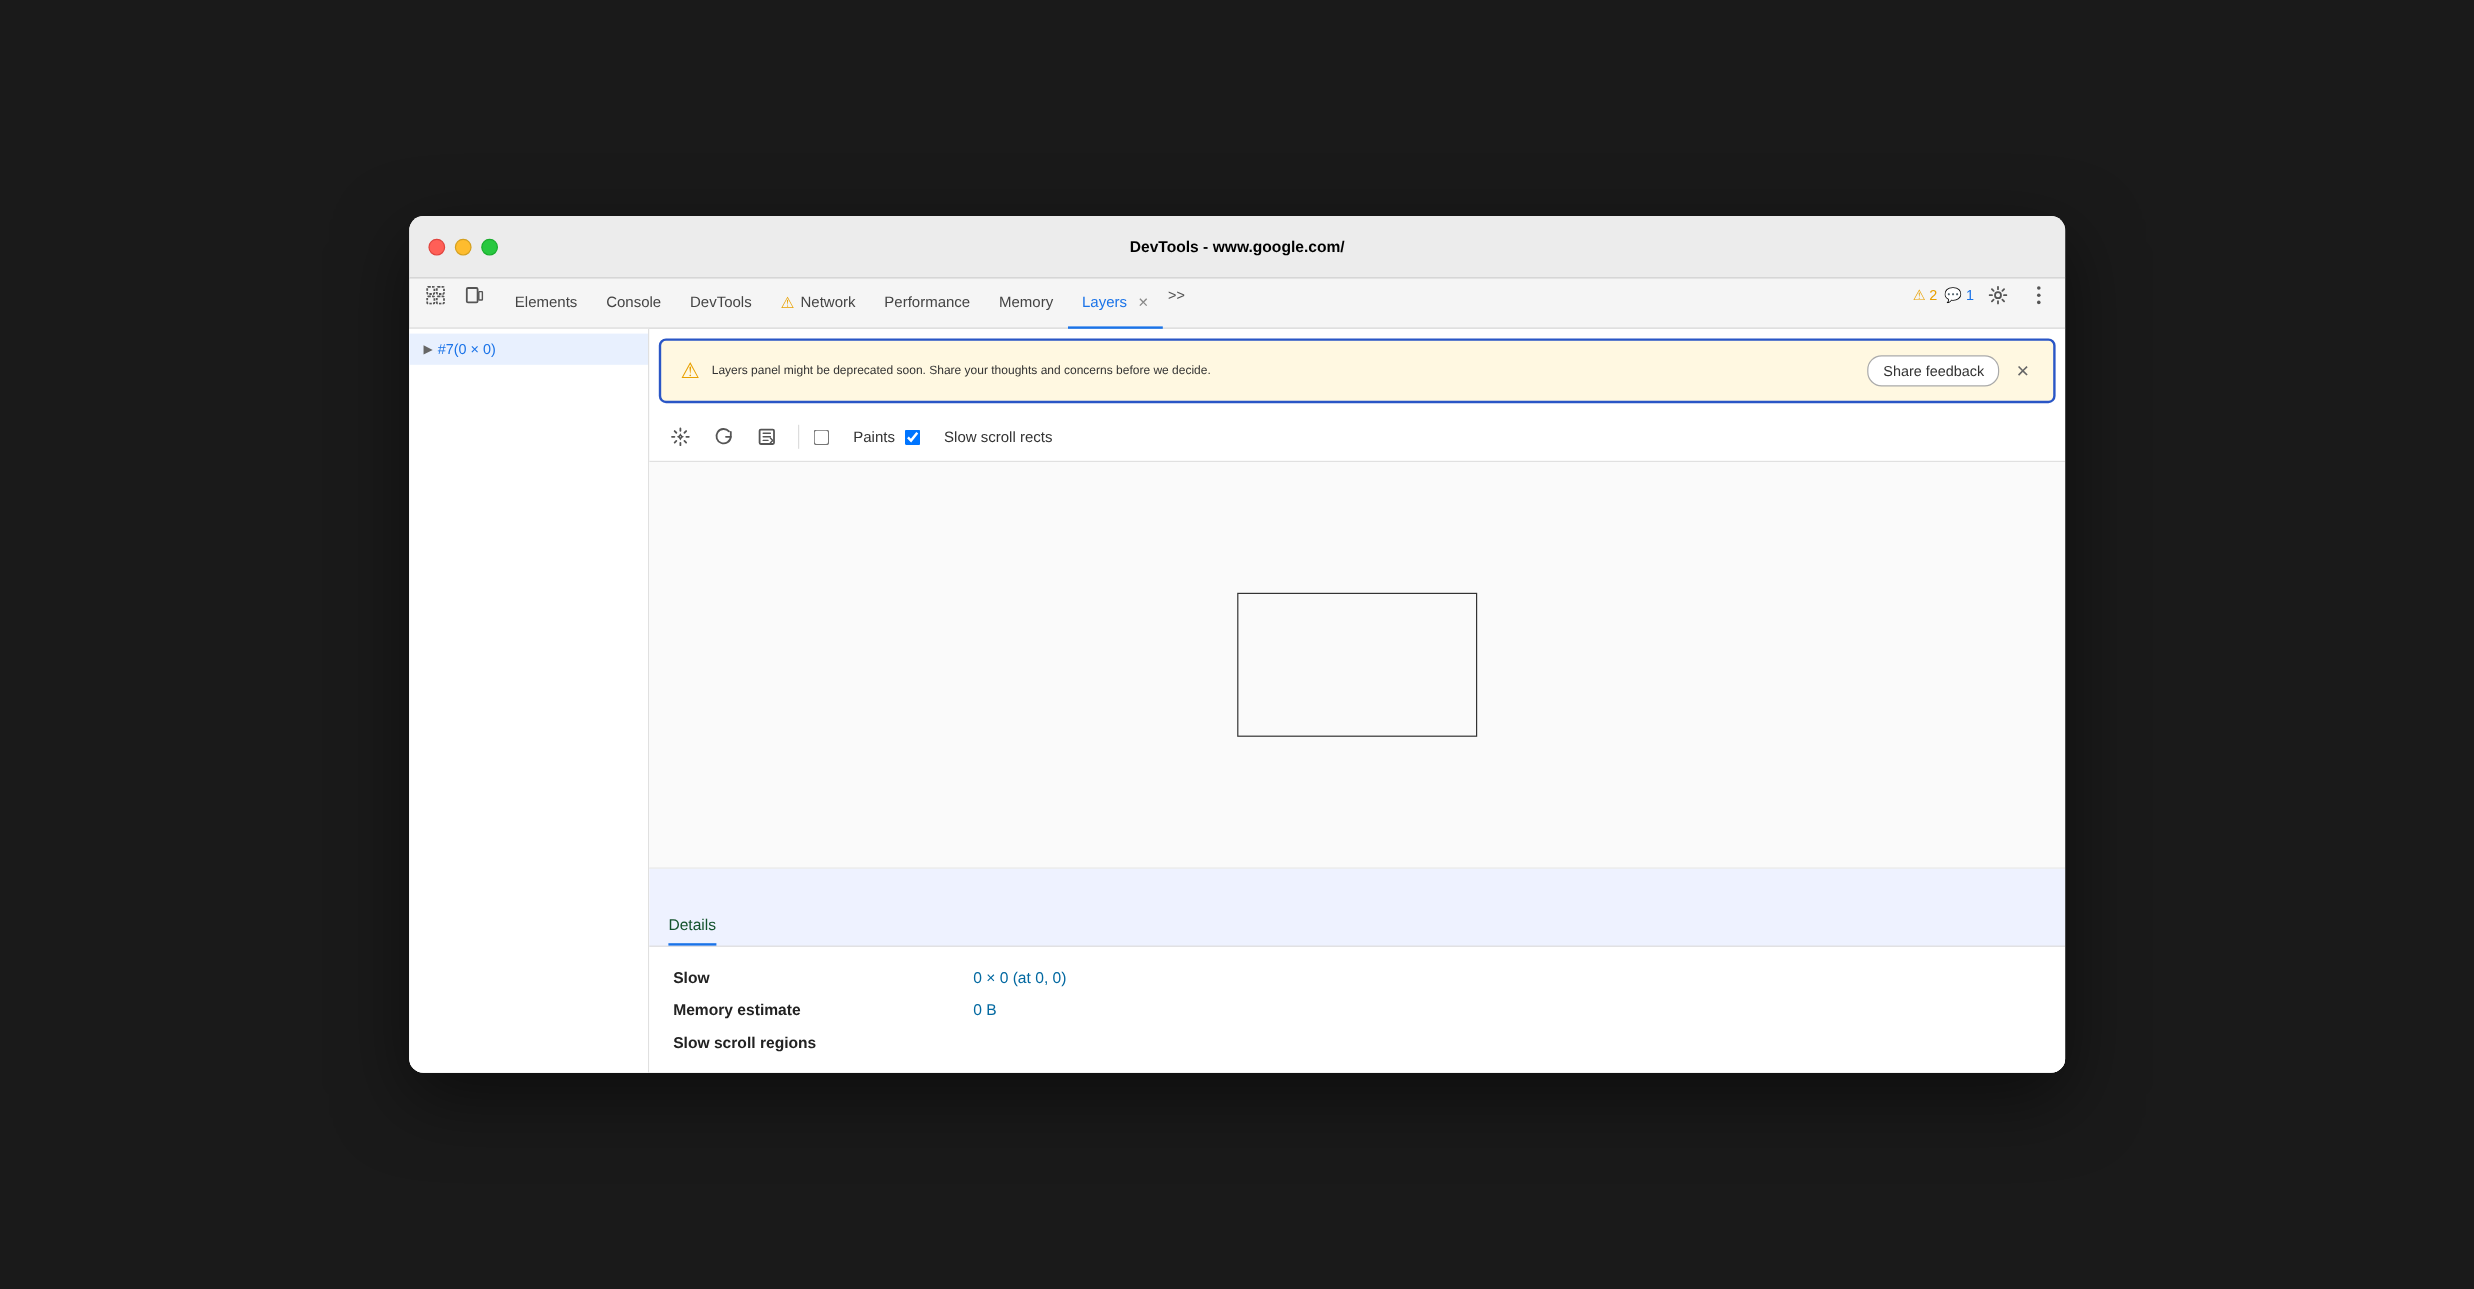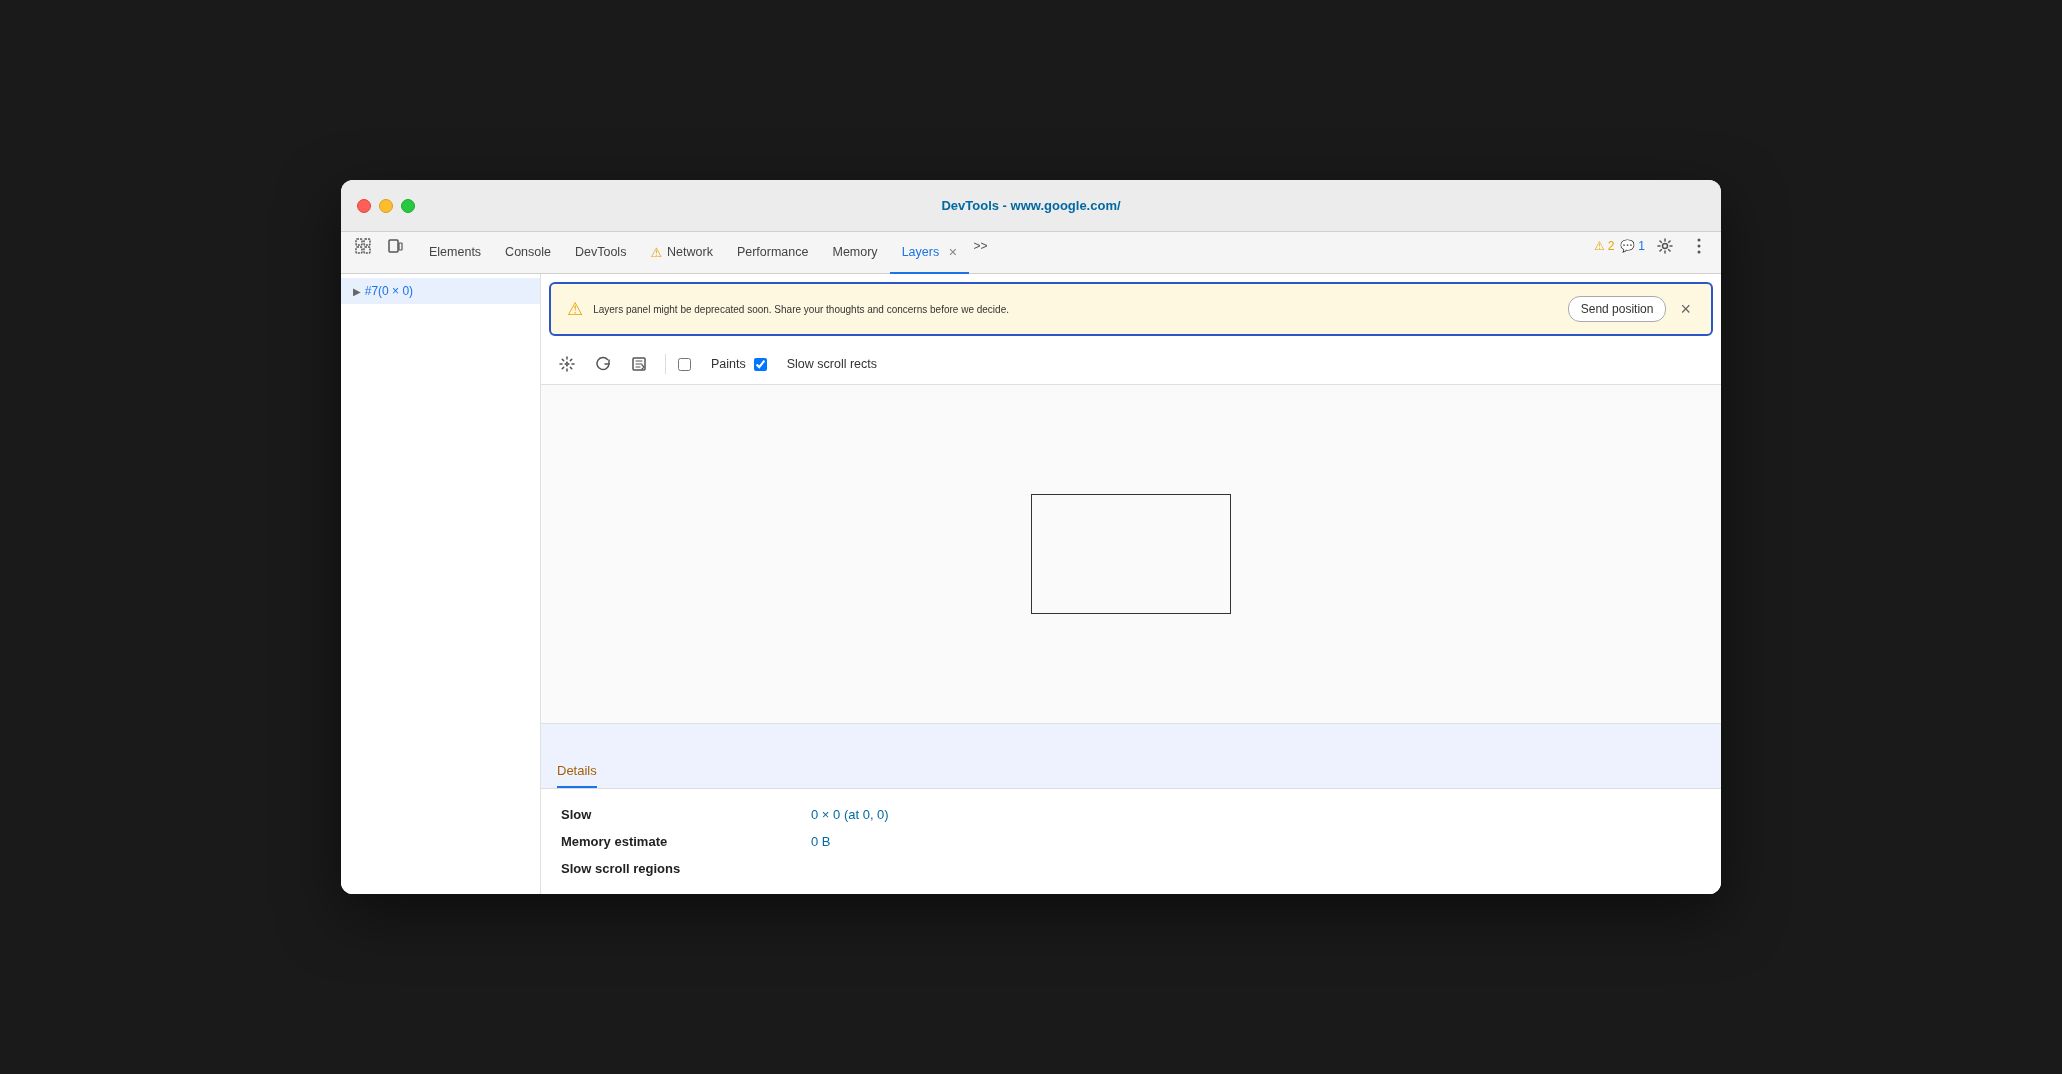--- a/index.html
+++ b/index.html
@@ -40,21 +40,21 @@
       height: 14px;
       border-radius: 50%;
       cursor: pointer;
     }
     .traffic-light.close { background: #ff5f57; border: 1px solid #e0443e; }
     .traffic-light.minimize { background: #febc2e; border: 1px solid #d4a020; }
     .traffic-light.maximize { background: #28c840; border: 1px solid #1aad2e; }
     .title-bar-title {
       font-size: 13px;
       font-weight: 600;
-      color: #0369a1;
+      color: #000000;
     }
     
     .tab-bar {
       background: #f5f5f5;
       border-bottom: 1px solid #d0d0d0;
       display: flex;
       align-items: flex-start;
       height: 42px;
       padding: 0 8px;
       gap: 0;
@@ -258,21 +258,21 @@
     .details-tab-bar {
       background: #eef2ff;
       border-bottom: 1px solid #ddd;
       padding: 0 16px;
       display: flex;
     }
     .details-tab {
       padding: 8px 0;
       font-size: 13px;
       cursor: pointer;
-      color: #a16207;
+      color: #14532d;
       border-bottom: 2px solid #1a73e8;
       margin-right: 16px;
       margin-top: 31px;
     }
     .details-table {
       padding: 12px 20px;
     }
     .details-row {
       display: flex;
       padding: 6px 0;
@@ -382,21 +382,21 @@
         <span class="arrow">▶</span>
         <span>#7(0 × 0)</span>
       </div>
     </div>
 
     <div class="panel-area">
 
       <div class="warning-banner">
         <span class="warning-icon">⚠</span>
         <span class="warning-text">Layers panel might be deprecated soon. Share your thoughts and concerns before we decide.</span>
-        <button class="send-feedback-btn">Send position</button>
+        <button class="send-feedback-btn">Share feedback</button>
         <button class="close-btn">×</button>
       </div>
 
       <div class="layer-toolbar">
         <button class="toolbar-icon-btn" title="Pan">
           <svg width="18" height="18" viewBox="0 0 18 18" fill="none">
             <path d="M9 2v2M9 14v2M2 9h2M14 9h2M4.22 4.22l1.41 1.41M12.37 12.37l1.41 1.41M4.22 13.78l1.41-1.41M12.37 5.63l1.41-1.41" stroke="#555" stroke-width="1.5" stroke-linecap="round"></path>
             <path d="M9 6l1.5 2.6h-3L9 6z" fill="#555"></path>
             <path d="M9 12l-1.5-2.6h3L9 12z" fill="#555"></path>
             <path d="M6 9l2.6-1.5v3L6 9z" fill="#555"></path>

